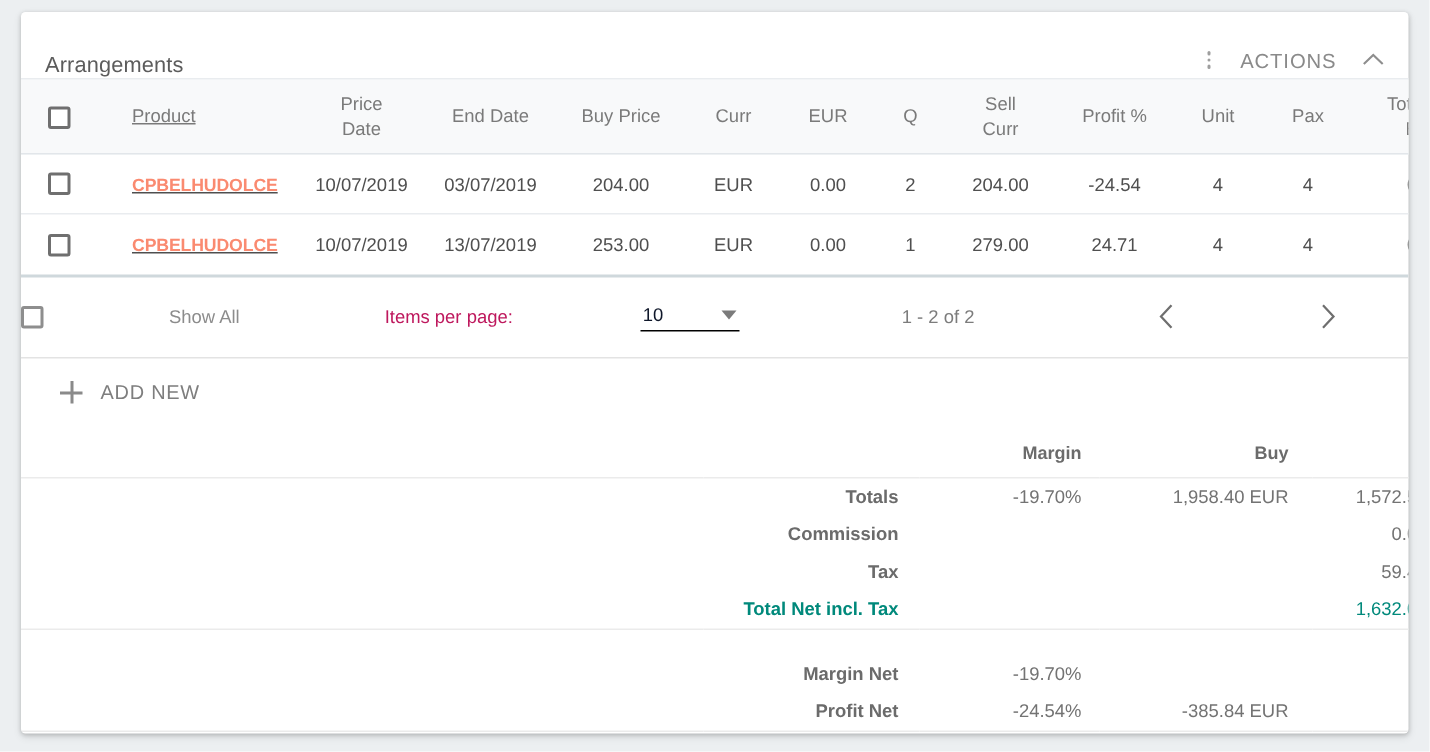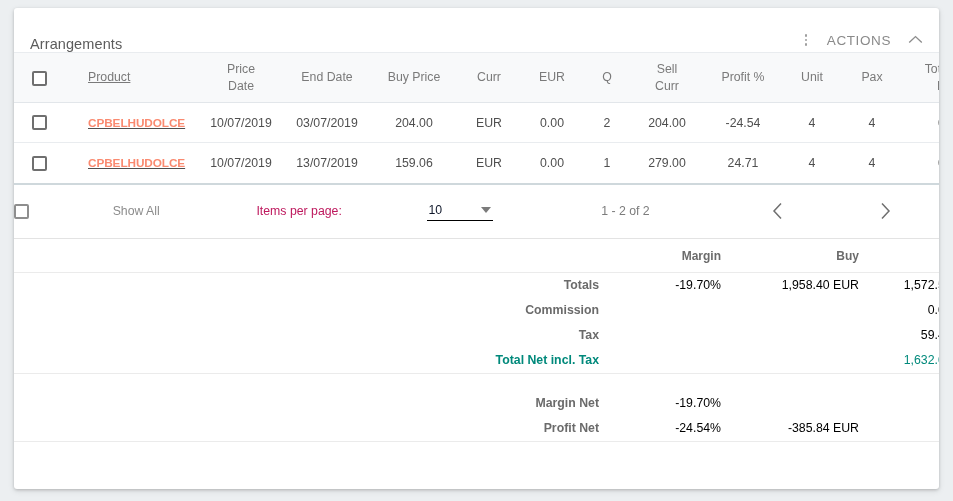--- a/index.html
+++ b/index.html
@@ -246,21 +246,21 @@
   .t-sell   { width: 106px; text-align: right; padding-right: 16px !important; }
 
   table.totals thead th {
     color: #6b6b6b;
     font-weight: bold;
     font-size: 12px;
     padding-bottom: 9px;
     padding-top: 10px;
   }
   .totals-head-rule td, .totals-head-rule th { border-bottom: 1px solid #ebebeb; }
-  table.totals tbody td { color: #000000; padding: 5.5px 0; }
+  table.totals tbody td { color: #737373; padding: 5.5px 0; }
   table.totals tbody td.t-label { color: #6b6b6b; font-weight: bold; }
   tr.row-teal td { color: #00897b !important; }
   tr.row-teal td.t-label { color: #00897b !important; font-weight: bold; }
 
   .net-sep td { border-top: 1px solid #ebebeb; height: 6px; padding: 0; }
   .net-bottom td { border-bottom: 1px solid #ebebeb; }
   .tail { height: 34px; }
 </style>
 </head>
 <body>
@@ -337,21 +337,21 @@
       </tr>
       <tr class="grid-row">
         <td class="c-check">
           <span class="cbx"></span>
         </td>
         <td class="c-prod" style="text-align:left">
           <a class="prod-link">CPBELHUDOLCE</a>
         </td>
         <td class="c-sdate">10/07/2019</td>
         <td class="c-edate">13/07/2019</td>
-        <td class="c-buy">159.06</td>
+        <td class="c-buy">253.00</td>
         <td class="c-curr">EUR</td>
         <td class="c-eur">0.00</td>
         <td class="c-q">1</td>
         <td class="c-sell">279.00</td>
         <td class="c-prof">24.71</td>
         <td class="c-unit">4</td>
         <td class="c-pax pax-val">4</td>
         <td class="c-tbuy">0.00</td>
 
       </tr>
@@ -374,20 +374,26 @@
         <path d="M9 1.5 L2 9 L9 16.5" fill="none" stroke="#6f6f6f" stroke-width="1.5"></path>
       </svg>
     </span>
     <span class="pg-arrow">
       <svg width="11" height="18" viewBox="0 0 11 18" aria-hidden="true">
         <path d="M2 1.5 L9 9 L2 16.5" fill="none" stroke="#6f6f6f" stroke-width="1.5"></path>
       </svg>
     </span>
   </div>
 
+  <div class="addnew-bar">
+    <span class="addnew">
+      <span class="plus"></span>
+      <span>ADD NEW</span>
+    </span>
+  </div>
 
   <table class="totals">
     <thead>
       <tr class="totals-head-rule">
         <th class="t-spacer"></th>
         <th class="t-label"></th>
         <th class="t-margin">Margin</th>
         <th class="t-buy">Buy</th>
         <th class="t-sell">Sell</th>
       </tr>

